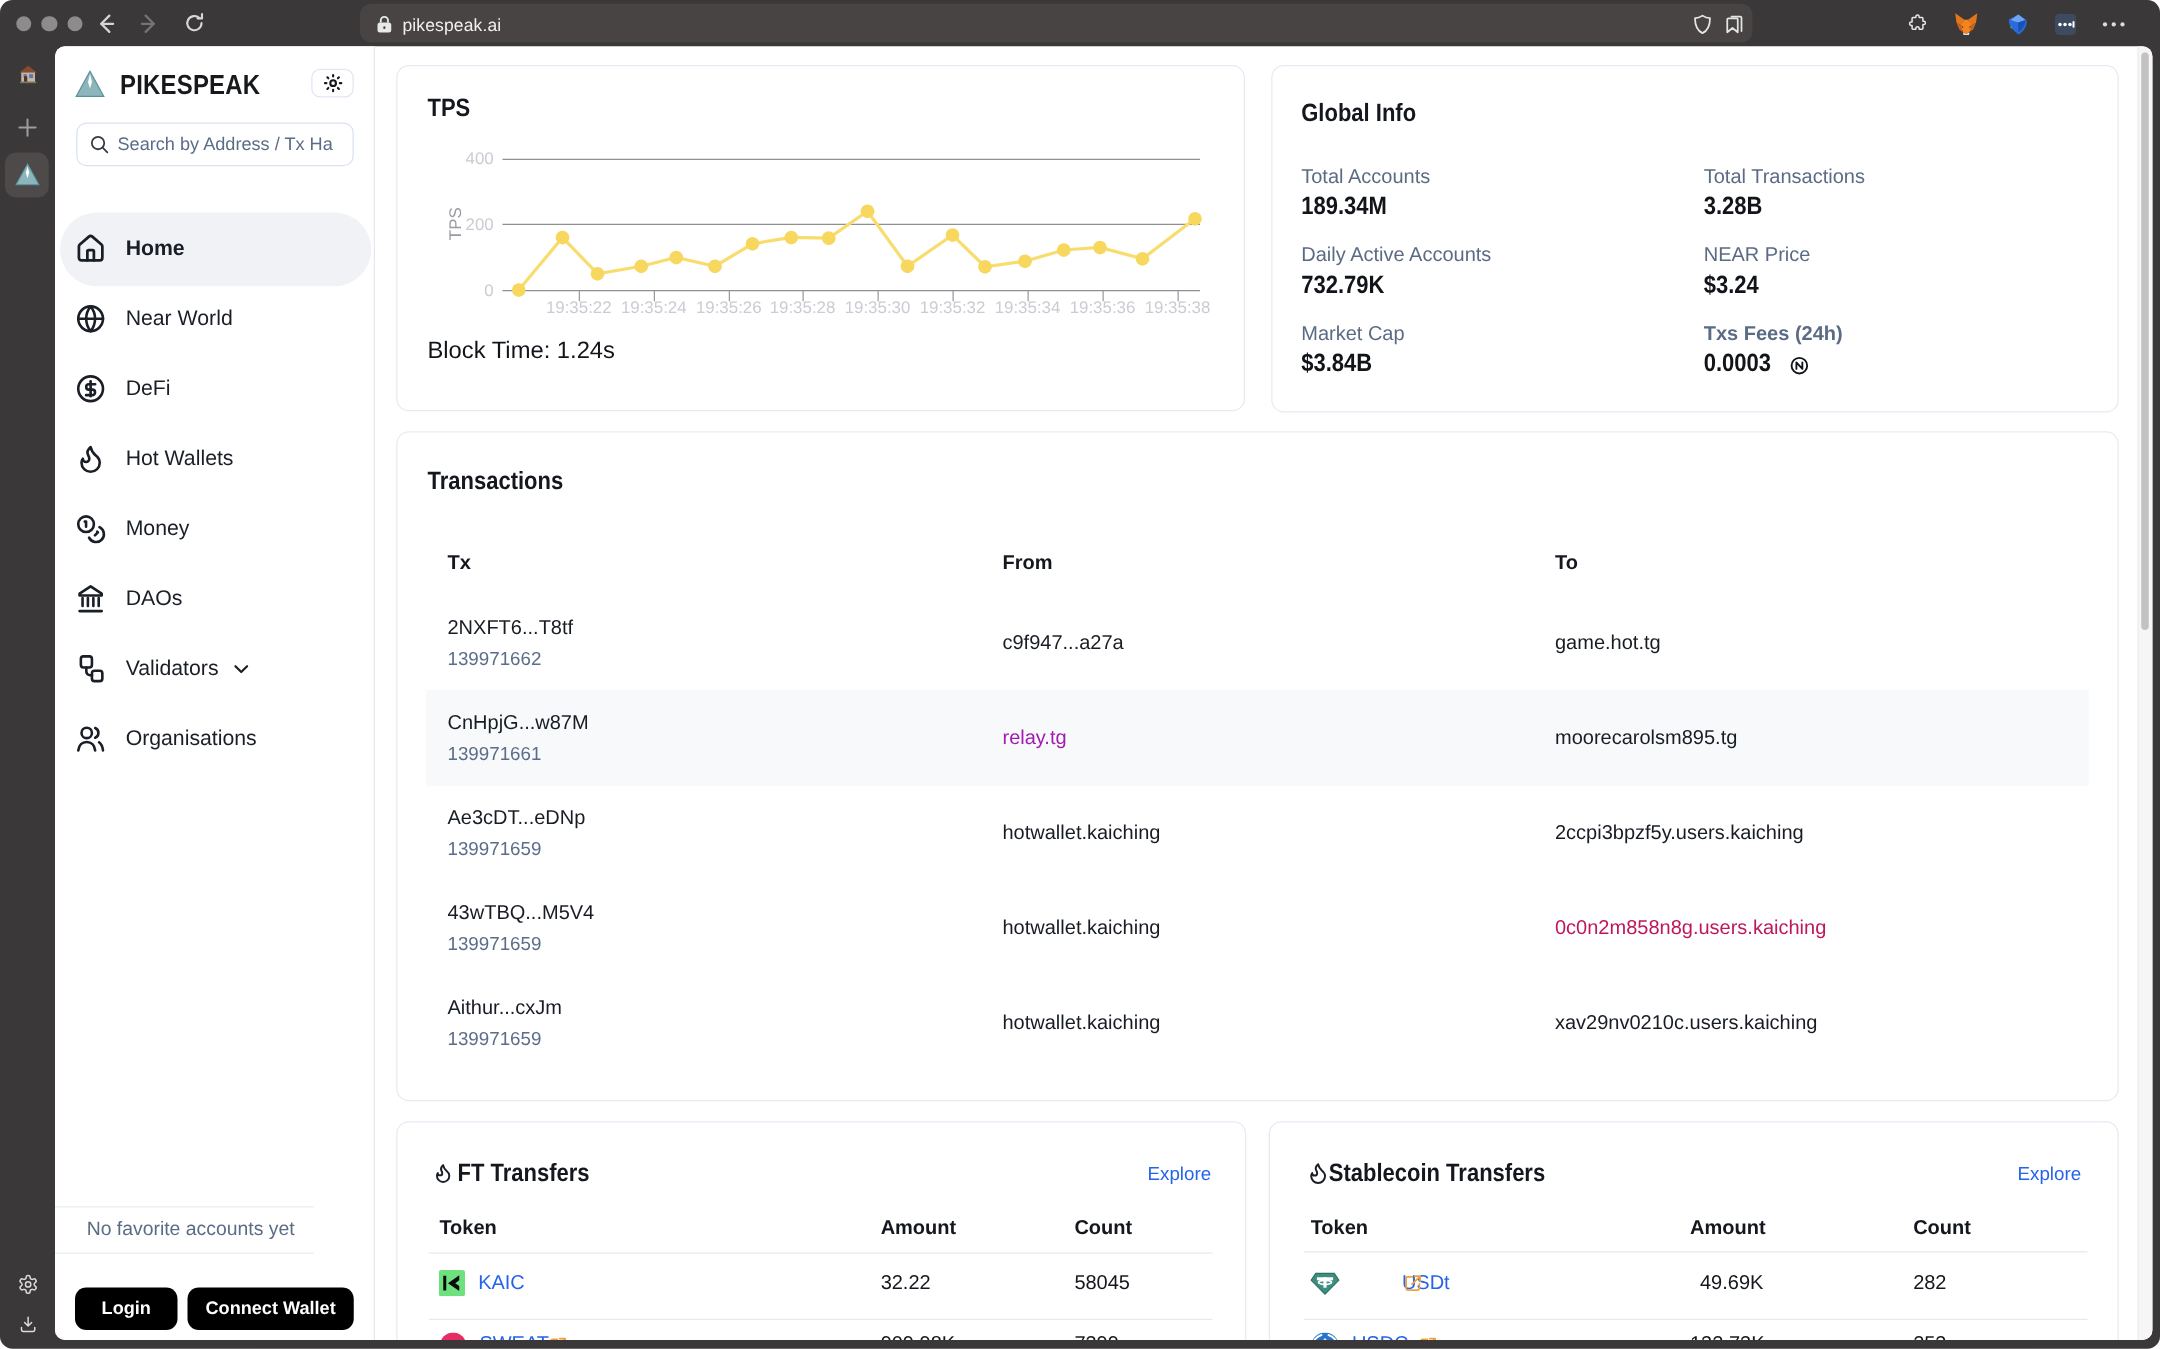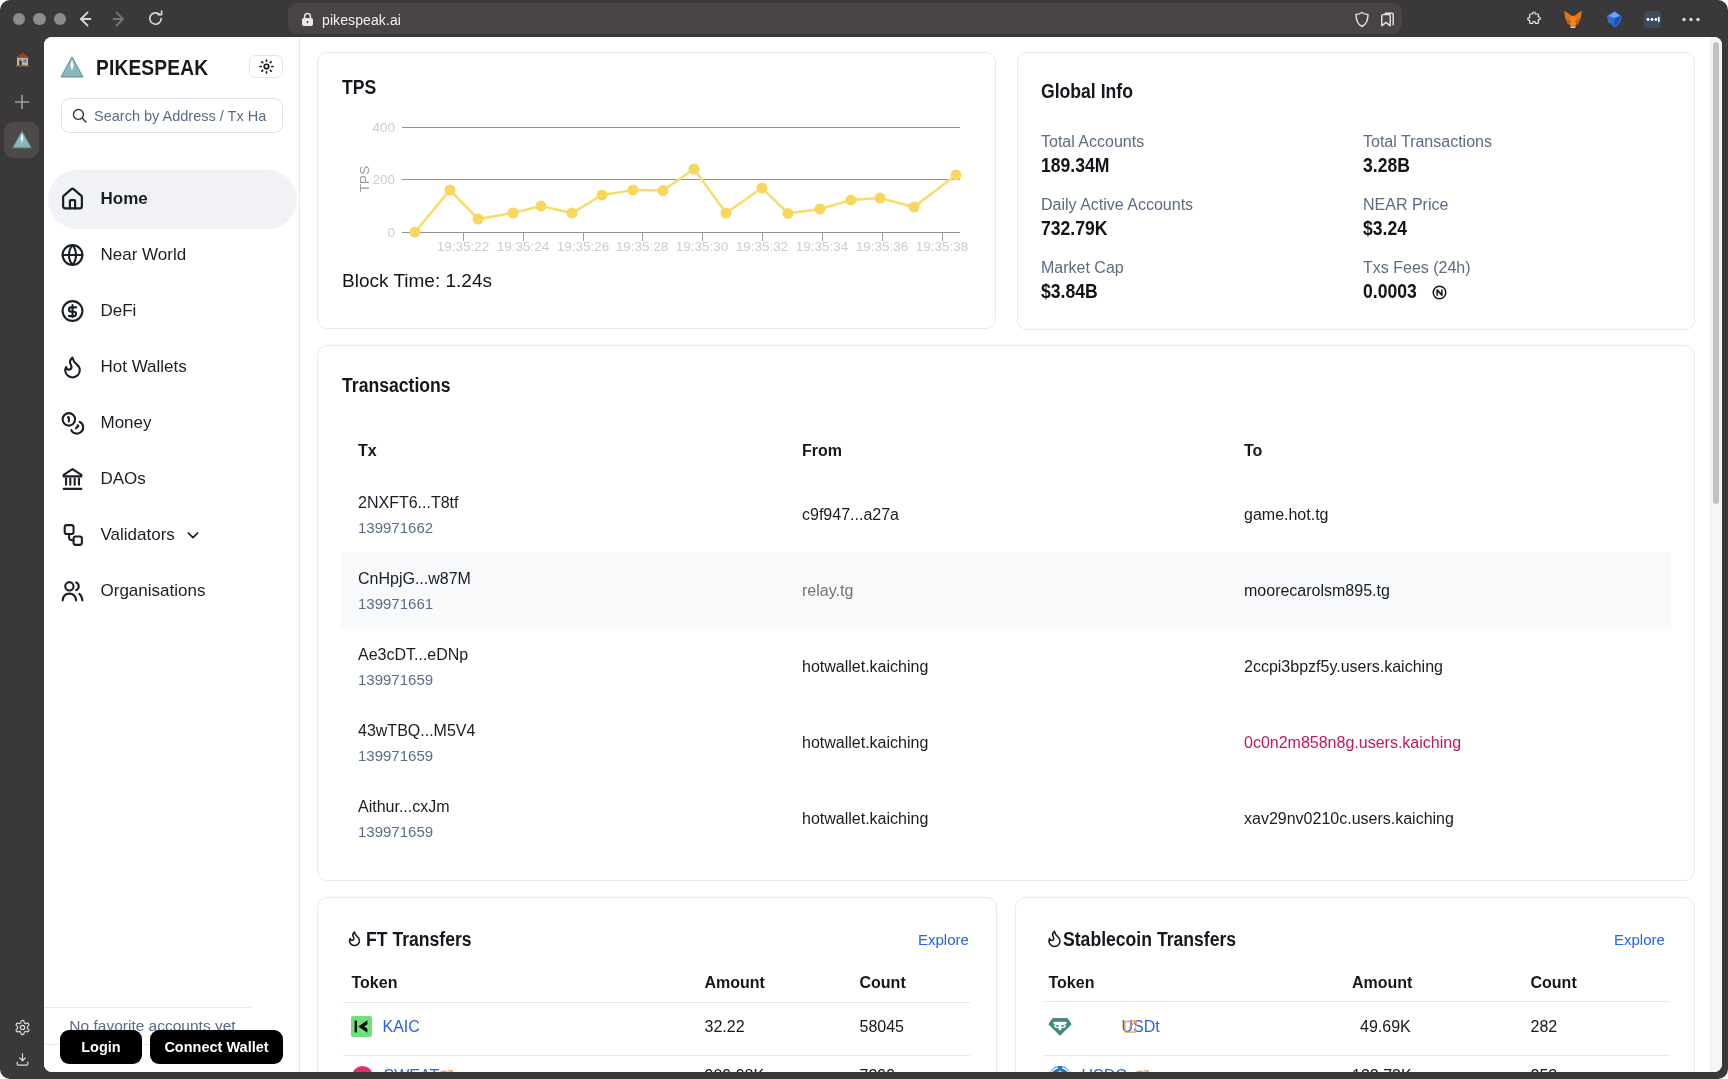--- a/index.html
+++ b/index.html
@@ -206,21 +206,21 @@
       <div class="navitem" style="top:526px;">
         <svg class="navico" viewBox="0 0 24 24">
             <circle class="ic" cx="9" cy="7.5" r="4"></circle>
             <path class="ic" d="M2.5 21c.5-4 3-6.5 6.5-6.5s6 2.5 6.5 6.5"></path>
             <path class="ic" d="M15.5 3.8a4 4 0 0 1 0 7.4"></path>
             <path class="ic" d="M18.5 14.7c1.6 1.2 2.7 3.3 3 6.3"></path>
           </svg>
         <div class="navlab">Organisations</div>
       </div>
 
-      <div class="abs" style="left:0;top:970px;width:207px;height:38px;border-top:1px solid #e7ecf3;border-bottom:1px solid #e7ecf3;padding-left:10px;">
+      <div class="abs" style="left:0;top:928px;width:207px;height:38px;border-top:1px solid #e7ecf3;border-bottom:1px solid #e7ecf3;padding-left:10px;">
         <div style="text-align:center;margin-top:9px;font-size:15.5px;color:#5b6c86;">No favorite accounts yet</div>
       </div>
       <div class="btn" style="left:16px;top:993px;width:82px;height:34px;">Login</div>
       <div class="btn" style="left:106px;top:993px;width:133px;height:34px;">Connect Wallet</div>
     </div>
 
     <div class="card" style="left:273px;top:15px;width:679px;height:277px;">
       <div class="ctitle" style="position:absolute;left:24px;top:23px;">TPS</div>
       <div class="abs" style="left:24px;top:216.5px;font-size:19px;color:#111418;">Block Time: 1.24s</div>
     </div>
@@ -286,21 +286,21 @@
       <div class="abs muted" style="left:23px;top:79.5px;font-size:16px;">Total Accounts</div>
       <div class="abs" style="left:23px;top:100.8px;font-size:20px;font-weight:bold;color:#111418;transform:scaleX(.88);transform-origin:left center;">189.34M</div>
       <div class="abs muted" style="left:345px;top:79.5px;font-size:16px;">Total Transactions</div>
       <div class="abs" style="left:345px;top:100.8px;font-size:20px;font-weight:bold;color:#111418;transform:scaleX(.88);transform-origin:left center;">3.28B</div>
       <div class="abs muted" style="left:23px;top:142.9px;font-size:16px;">Daily Active Accounts</div>
       <div class="abs" style="left:23px;top:164.4px;font-size:20px;font-weight:bold;color:#111418;transform:scaleX(.88);transform-origin:left center;">732.79K</div>
       <div class="abs muted" style="left:345px;top:142.9px;font-size:16px;">NEAR Price</div>
       <div class="abs" style="left:345px;top:164.4px;font-size:20px;font-weight:bold;color:#111418;transform:scaleX(.88);transform-origin:left center;">$3.24</div>
       <div class="abs muted" style="left:23px;top:206.3px;font-size:16px;">Market Cap</div>
       <div class="abs" style="left:23px;top:227.3px;font-size:20px;font-weight:bold;color:#111418;transform:scaleX(.88);transform-origin:left center;">$3.84B</div>
-      <div class="abs muted" style="left:345px;top:206.3px;font-size:16px;">Txs Fees (24h)</div>
+      <div class="abs muted" style="left:345px;top:206.3px;font-size:16px;font-weight:bold;">Txs Fees (24h)</div>
       <div class="abs" style="left:345px;top:227.3px;font-size:20px;font-weight:bold;color:#111418;transform:scaleX(.88);transform-origin:left center;">0.0003</div>
       <svg class="abs" style="left:413.5px;top:232px;" width="15" height="15" viewBox="0 0 24 24">
           <circle cx="12" cy="12" r="10" stroke="#111418" stroke-width="2.4" fill="none"></circle>
           <path d="M8.2 16.2V7.8l7.6 8.4V7.8" stroke="#111418" stroke-width="2.4" fill="none" stroke-linejoin="round" stroke-linecap="round"></path>
         </svg>
     </div>
 
     <div class="card" style="left:273px;top:308px;width:1378px;height:536px;">
       <div class="ctitle" style="position:absolute;left:24px;top:28px;">Transactions</div>
       <div class="abs th" style="left:40px;top:96px;">Tx</div>
@@ -309,21 +309,21 @@
 
       <div class="abs" style="left:23px;top:206px;width:1330px;height:77px;background:#f7f9fb;"></div>
 
       <div class="abs" style="left:40px;top:147.5px;font-size:16px;color:#181c23;">2NXFT6...T8tf</div>
       <div class="abs" style="left:40px;top:173px;font-size:15px;color:#5b6d88;">139971662</div>
       <div class="abs" style="left:484px;top:159.8px;font-size:16px;color:#181c23;">c9f947...a27a</div>
       <div class="abs" style="left:926px;top:159.8px;font-size:16px;color:#181c23;">game.hot.tg</div>
 
       <div class="abs" style="left:40px;top:223.5px;font-size:16px;color:#181c23;">CnHpjG...w87M</div>
       <div class="abs" style="left:40px;top:249px;font-size:15px;color:#5b6d88;">139971661</div>
-      <div class="abs" style="left:484px;top:235.8px;font-size:16px;color:#737373;">relay.tg</div>
+      <div class="abs" style="left:484px;top:235.8px;font-size:16px;color:#a21caf;">relay.tg</div>
       <div class="abs" style="left:926px;top:235.8px;font-size:16px;color:#181c23;">moorecarolsm895.tg</div>
 
       <div class="abs" style="left:40px;top:299.5px;font-size:16px;color:#181c23;">Ae3cDT...eDNp</div>
       <div class="abs" style="left:40px;top:325px;font-size:15px;color:#5b6d88;">139971659</div>
       <div class="abs" style="left:484px;top:311.8px;font-size:16px;color:#181c23;">hotwallet.kaiching</div>
       <div class="abs" style="left:926px;top:311.8px;font-size:16px;color:#181c23;">2ccpi3bpzf5y.users.kaiching</div>
 
       <div class="abs" style="left:40px;top:375.5px;font-size:16px;color:#181c23;">43wTBQ...M5V4</div>
       <div class="abs" style="left:40px;top:401px;font-size:15px;color:#5b6d88;">139971659</div>
       <div class="abs" style="left:484px;top:387.8px;font-size:16px;color:#181c23;">hotwallet.kaiching</div>

